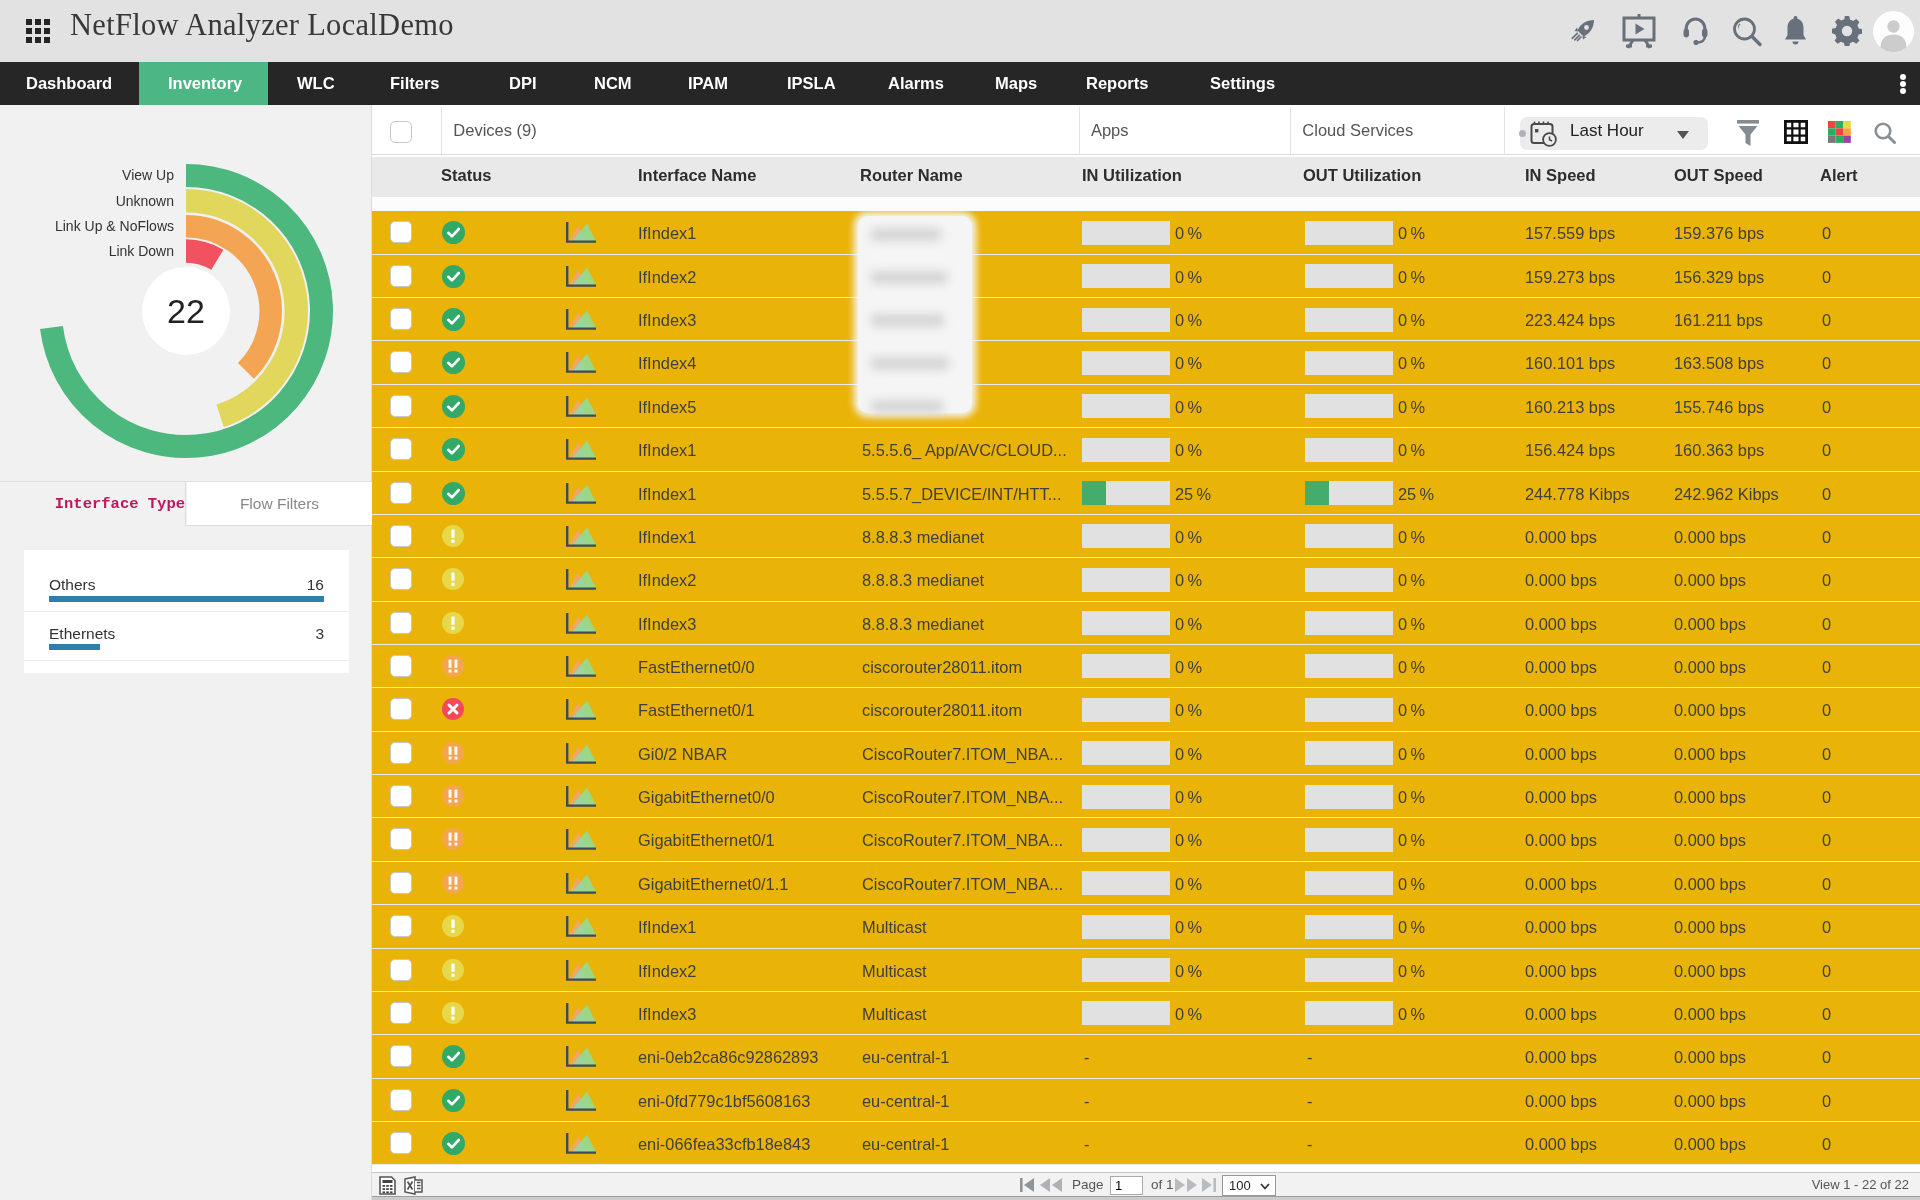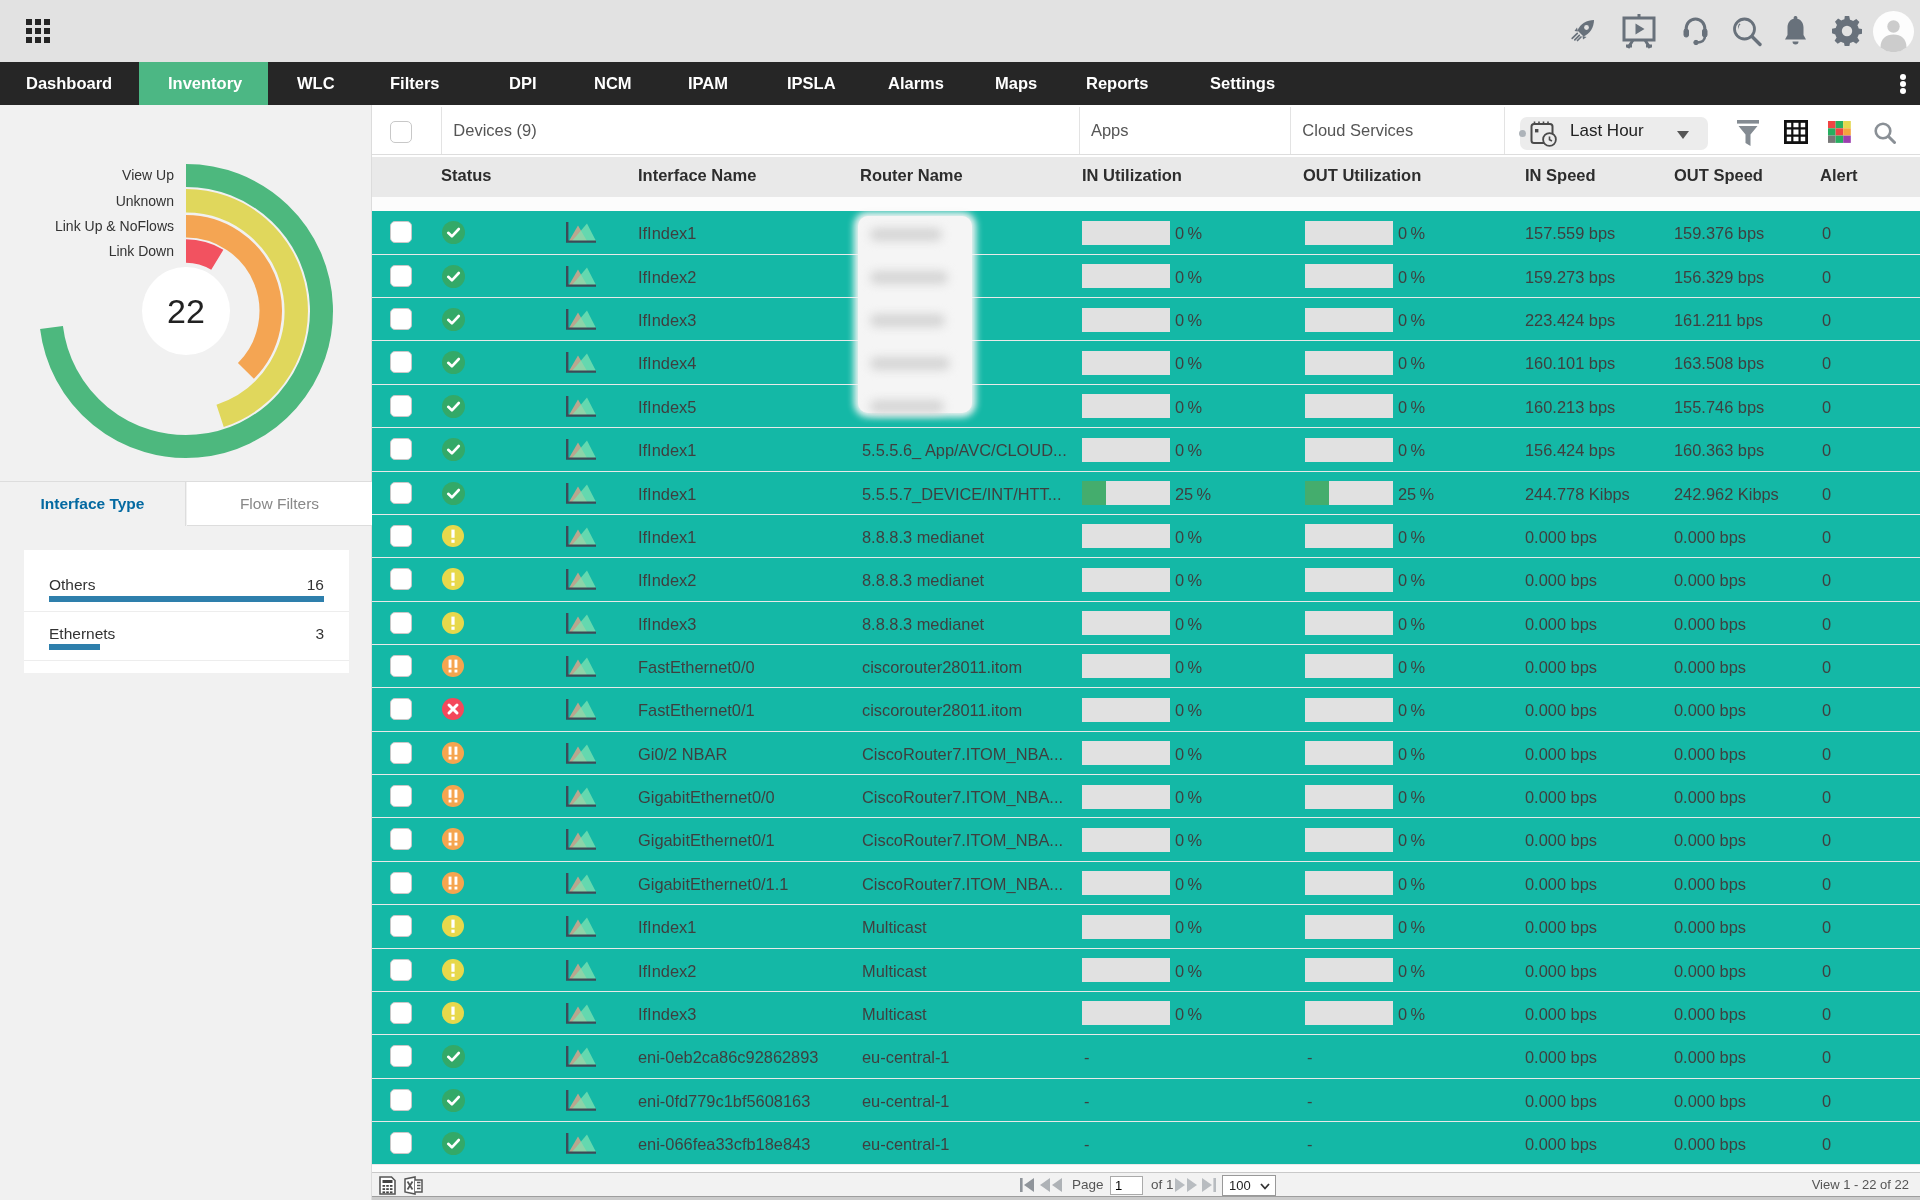--- a/index.html
+++ b/index.html
@@ -15,21 +15,21 @@
 #nav { position:absolute; left:0; top:62px; width:1920px; height:43px; background:#262626; }
 #nav .it { position:absolute; top:0; height:43px; line-height:43px; color:#fff; font-size:16.5px; font-weight:bold; }
 #nav .green { position:absolute; left:139px; top:0; width:129px; height:43px; background:#4cb784; }
 
 
 #side { position:absolute; left:0; top:105px; width:372px; height:1095px; background:#f1f1f1;
   border-right:1px solid #dcdcdc; }
 .dlab { position:absolute; width:174px; text-align:right; font-size:14px; color:#333; }
 #stabs { position:absolute; left:0; top:376px; width:372px; height:44px; border-top:1px solid #ddd; }
 #stab1 { position:absolute; left:0; top:0; width:186px; height:44px; background:#f1f1f1;
-  border-right:1px solid #ddd; text-align:center; line-height:44px; font-weight:bold; font-size:15.5px; color:#0369a1; }
+  border-right:1px solid #ddd; text-align:right; line-height:44px; font-weight:bold; font-size:15.5px; color:#be185d;font-family:Liberation Mono, monospace; }
 #stab2 { position:absolute; left:187px; top:0; width:185px; height:44px; background:#fff;
   border-bottom:1px solid #ddd; text-align:center; line-height:44px; font-size:15.5px; color:#888; }
 #scard { position:absolute; left:24px; top:445px; width:325px; height:123px; background:#fff; }
 #scard .nm { position:absolute; left:25px; font-size:15.5px; color:#333; }
 #scard .ct { position:absolute; right:25px; font-size:15.5px; color:#333; }
 #scard .bl { position:absolute; left:25px; height:6px; background:#2e7fac; }
 
 
 #tabbar { position:absolute; left:372px; top:107px; width:1548px; height:48px; background:#fff;
   border-bottom:1px solid #ddd; }
@@ -39,21 +39,21 @@
   border-bottom:2px solid #3aa96d; line-height:46px; font-size:16px; font-weight:bold; color:#1c1c1c;
   border-left:1px solid #e3e3e3; padding-left:11px; }
 #acttab b { color:#777; }
 .cbx { display:inline-block; width:22px; height:22px; background:#fff; border:1px solid #c8c8c8; border-radius:5px; }
 
 
 #thead { position:absolute; left:372px; top:157px; width:1548px; height:40px; background:#e9e9e9;
   font-weight:bold; font-size:16.5px; color:#2d2d2d; }
 #thead span { position:absolute; top:9px; }
 #tbody { position:absolute; left:372px; top:197px; width:1548px; height:975px; background:#fcfcfc; }
-.row { position:relative; height:43.36px; border-bottom:1px solid #e9e9e9; background:#14b8a6; }
+.row { position:relative; height:43.36px; border-bottom:1px solid #e9e9e9; background:#eab308; }
 .row .cb { position:absolute; left:18px; top:10px; width:22px; height:22px; background:#fff;
   border:1px solid #c8c8c8; border-radius:5px; }
 .row .st { position:absolute; left:70px; top:10px; }
 .row .ci { position:absolute; left:194px; top:11px; }
 .row .cv { position:absolute; top:13px; font-size:16.4px; color:#3f3f3f; white-space:nowrap; }
 .row .bar { position:absolute; left:0; top:9.5px; width:88px; height:24px; background:#e1e1e1; }
 .row .bar i { position:absolute; left:0; top:0; height:24px; background:#44ad6d; display:block; }
 
 #blur { position:absolute; left:858px; top:216px; width:114px; height:197px; background:#f5f5f5;
   border-radius:10px; box-shadow:0 0 7px 4px #f5f5f5; }
@@ -75,20 +75,21 @@
         <rect x="9" y="0" width="6" height="6"></rect>
         <rect x="18" y="0" width="6" height="6"></rect>
       <rect x="0" y="9" width="6" height="6"></rect>
         <rect x="9" y="9" width="6" height="6"></rect>
         <rect x="18" y="9" width="6" height="6"></rect>
       <rect x="0" y="18" width="6" height="6"></rect>
         <rect x="9" y="18" width="6" height="6"></rect>
         <rect x="18" y="18" width="6" height="6"></rect>
     </g>
   </svg>
+  <div id="title">NetFlow Analyzer LocalDemo</div>
 
   <svg class="tic" style="left:1569px;top:17px" width="28" height="29" viewBox="0 0 28 29">
     <g fill="#68717b">
       <path d="M25 3 C18 3 11 7 8.5 13.5 L14.5 19.5 C21 17 25 10 25 3 Z"></path>
       <circle cx="17.5" cy="10.5" r="2.4" fill="#e2e2e2"></circle>
       <path d="M9 14.5 L5.5 14 L8 10.5 Z"></path>
       <path d="M13.5 19 L14 22.5 L17.5 20 Z"></path>
       <path d="M2 21 L7.5 15.5 L12.5 20.5 L7 26 Z" fill="none"></path>
       <path d="M8.3 16.3 L3.2 21.4 M10.3 18.3 L5.8 22.8 M12 20 L8.5 23.5" stroke="#68717b" stroke-width="1.7" stroke-linecap="round"></path>
     </g>

